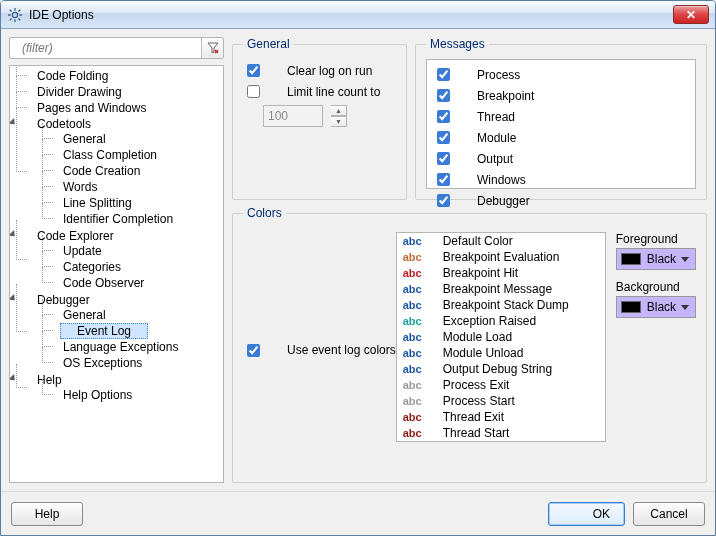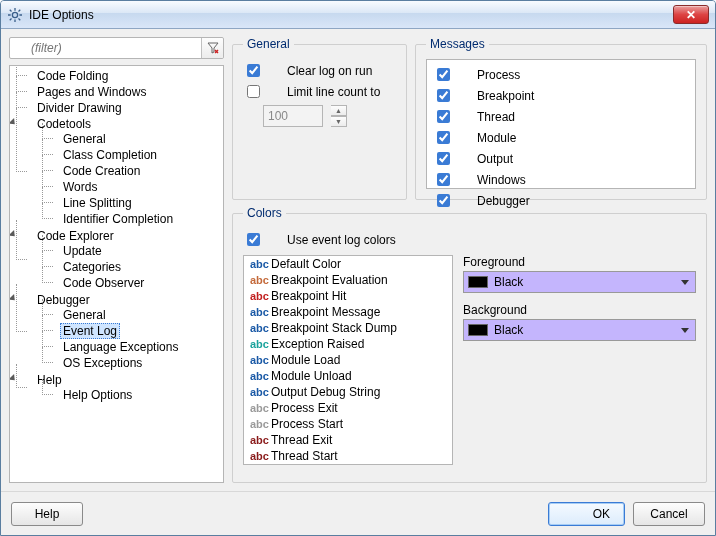--- a/index.html
+++ b/index.html
@@ -5,50 +5,50 @@
 * { box-sizing: border-box; font-family: "Segoe UI", Tahoma, sans-serif; font-size: 12px; }
 body { margin: 0; background: #fff; }
 .window { width: 716px; height: 536px; border: 1px solid #5a7ea0; border-radius: 4px 4px 0 0; overflow: hidden; background: #f0f0f0; display: flex; flex-direction: column; }
 .titlebar { height: 28px; background: linear-gradient(#f8fbff, #dbe7f6 45%, #c7d9ef 46%, #d9e6f8); display: flex; align-items: center; padding: 0 6px; border-bottom: 1px solid #8ea6c3; }
 .titlebar .icon { width: 16px; height: 16px; margin-right: 6px; display:flex; align-items:center; justify-content:center;}
 .titlebar .title { flex: 1; color: #000; }
 .closebtn { width: 36px; height: 19px; background: linear-gradient(#e9a0a0,#d44,#c22); border: 1px solid #8a2b2b; border-radius: 3px; color: #fff; display: flex; align-items: center; justify-content: center; font-weight: bold; font-size: 11px; box-shadow: inset 0 1px 0 rgba(255,255,255,0.4);}
 .body { flex: 1; display: flex; padding: 8px; gap: 8px; overflow: hidden; }
 .leftpane { width: 215px; display: flex; flex-direction: column; gap: 6px; }
 .filterwrap { position: relative; }
-.filterwrap input { width: 100%; height: 22px; border: 1px solid #b5b5b5; border-radius: 2px; padding: 2px 24px 2px 21px; color: #888; font-style: italic; }
+.filterwrap input { width: 100%; height: 22px; border: 1px solid #b5b5b5; border-radius: 2px; padding: 2px 24px 2px 12px; color: #888; font-style: italic; }
 .filterwrap .fbtn { position: absolute; right: 1px; top: 1px; width: 22px; height: 20px; border-left: 1px solid #c0c0c0; background: linear-gradient(#fdfdfd,#ececec); display:flex; align-items:center; justify-content:center; border-radius:0 2px 2px 0;}
 .treebox { flex: 1; border: 1px solid #b5b5b5; background: #fff; overflow: hidden; position: relative; }
 .treebox .inner { overflow-y: scroll; overflow-x: scroll; height: 100%; padding: 2px 0 2px 6px;}
 .tree ul { list-style: none; margin: 0; padding: 0 0 0 14px; }
 .tree > ul { padding-left: 6px; }
 .tree li { position: relative; padding: 1px 0 1px 12px; white-space: nowrap; }
 .tree li::before { content: ""; position: absolute; left: -6px; top: -8px; bottom: 50%; width: 10px; border-left: 1px dotted #999; border-bottom: 1px dotted #999; }
 .tree ul > li:last-child::before { border-left: 1px dotted #999; }
 .tree .twisty { position: absolute; left: -14px; top: 2px; width: 0; height: 0;}
 .tree .twisty.expanded { border-top: 5px solid #5a5a5a; border-left: 4px solid transparent; border-right: 4px solid transparent; transform: rotate(-45deg); top:4px; left:-13px;}
 .tree .label { padding: 0 3px; border-radius:1px;}
-.tree .label.sel { background: #cfe5ff; border: 1px dotted #3a7bd5; padding: 0 2px;}
+.tree .label.sel { background: #cfe5ff; border: 1px dotted #3a7bd5; padding: 0 16px;}
 .rightpane { flex: 1; display: flex; flex-direction: column; gap: 6px; overflow:hidden;}
 .toprow { display: flex; gap: 8px; }
 fieldset { border: 1px solid #cfcfcf; border-radius: 2px; margin: 0; padding: 8px 10px 10px; }
 legend { padding: 0 4px; color: #002b6f; }
 .general { width: 175px; }
 .messages { flex: 1; }
 .chk { display: flex; align-items: center; gap: 24px; margin: 2px 0; }
 .chk input { width: 13px; height: 13px; accent-color: #3a7bd5;}
 .numwrap { margin: 4px 0 0 20px; display: flex; gap: 8px; }
 .numwrap input { width: 60px; height: 22px; border: 1px solid #b5b5b5; background: #f3f3f3; color: #888; text-align:left; padding:0 4px;}
 .spin { display: flex; flex-direction: column; }
 .spin div { width: 16px; height: 11px; border: 1px solid #b5b5b5; border-left: none; background: linear-gradient(#fdfdfd,#ececec); font-size:7px; display:flex; align-items:center; justify-content:center; color:#666;}
 .msgbox { border: 1px solid #b5b5b5; background: #fff; padding: 3px 6px; height: 130px;}
-.colors { flex: 1; display:flex; flex-direction:column;}
+.colors { flex: 1; display:flex; flex-direction:row;}
 .colgrid { display: flex; gap: 10px; flex:1; margin-top:4px;}
 .colorlist { width: 210px; border: 1px solid #b5b5b5; background: #fff; overflow-y: scroll; height: 210px;}
-.colorlist .item { display: flex; align-items: center; gap: 2px; padding: 1px 6px; }
+.colorlist .item { display: flex; align-items: center; gap: 21px; padding: 1px 6px; }
 .abc { font-weight: bold; font-size: 11px;}
 .colorside { flex: 1; }
 .colorside .lbl { margin-bottom: 2px; }
 .colorsel { display:flex; align-items:center; border:1px solid #999; height:22px; padding:0 18px 0 4px; position:relative; background:#c4b5fd; margin-bottom:10px;}
 .colorsel .sw { width: 20px; height: 12px; background:#000; border:1px solid #666; margin-right:6px;}
 .colorsel::after { content:""; position:absolute; right:6px; top:8px; border-left:4px solid transparent; border-right:4px solid transparent; border-top:5px solid #333;}
 .footer { height: 44px; border-top: 1px solid #d8d8d8; display: flex; align-items: center; padding: 0 10px; gap: 8px; }
 .footer .spacer { flex: 1; }
 button.btn { min-width: 72px; height: 24px; border: 1px solid #8a8a8a; border-radius: 3px; background: linear-gradient(#fdfdfd,#e6e6e6); padding: 0 14px;}
 button.btn.default { border: 1px solid #3a7bd5; box-shadow: 0 0 0 1px #a6cdf5 inset; background: linear-gradient(#f5faff,#dcecfc); padding-left: 44px;}
@@ -88,22 +88,22 @@
               <path d="M1 1h10L7 6v4l-2 1V6z" fill="none" stroke="#666"></path>
               <line x1="8" y1="8" x2="11" y2="11" stroke="#c22" stroke-width="1.5"></line>
               <line x1="11" y1="8" x2="8" y2="11" stroke="#c22" stroke-width="1.5"></line>
             </svg>
         </div>
       </div>
       <div class="treebox">
         <div class="inner tree">
           <ul>
             <li><span class="label">Code Folding</span></li>
+            <li><span class="label">Divider Drawing</span></li>
             <li><span class="label">Pages and Windows</span></li>
-            <li><span class="label">Divider Drawing</span></li>
             <li><span class="twisty expanded"></span><span class="label">Codetools</span>
               <ul>
                 <li><span class="label">General</span></li>
                 <li><span class="label">Class Completion</span></li>
                 <li><span class="label">Code Creation</span></li>
                 <li><span class="label">Words</span></li>
                 <li><span class="label">Line Splitting</span></li>
                 <li><span class="label">Identifier Completion</span></li>
               </ul>
             </li>

